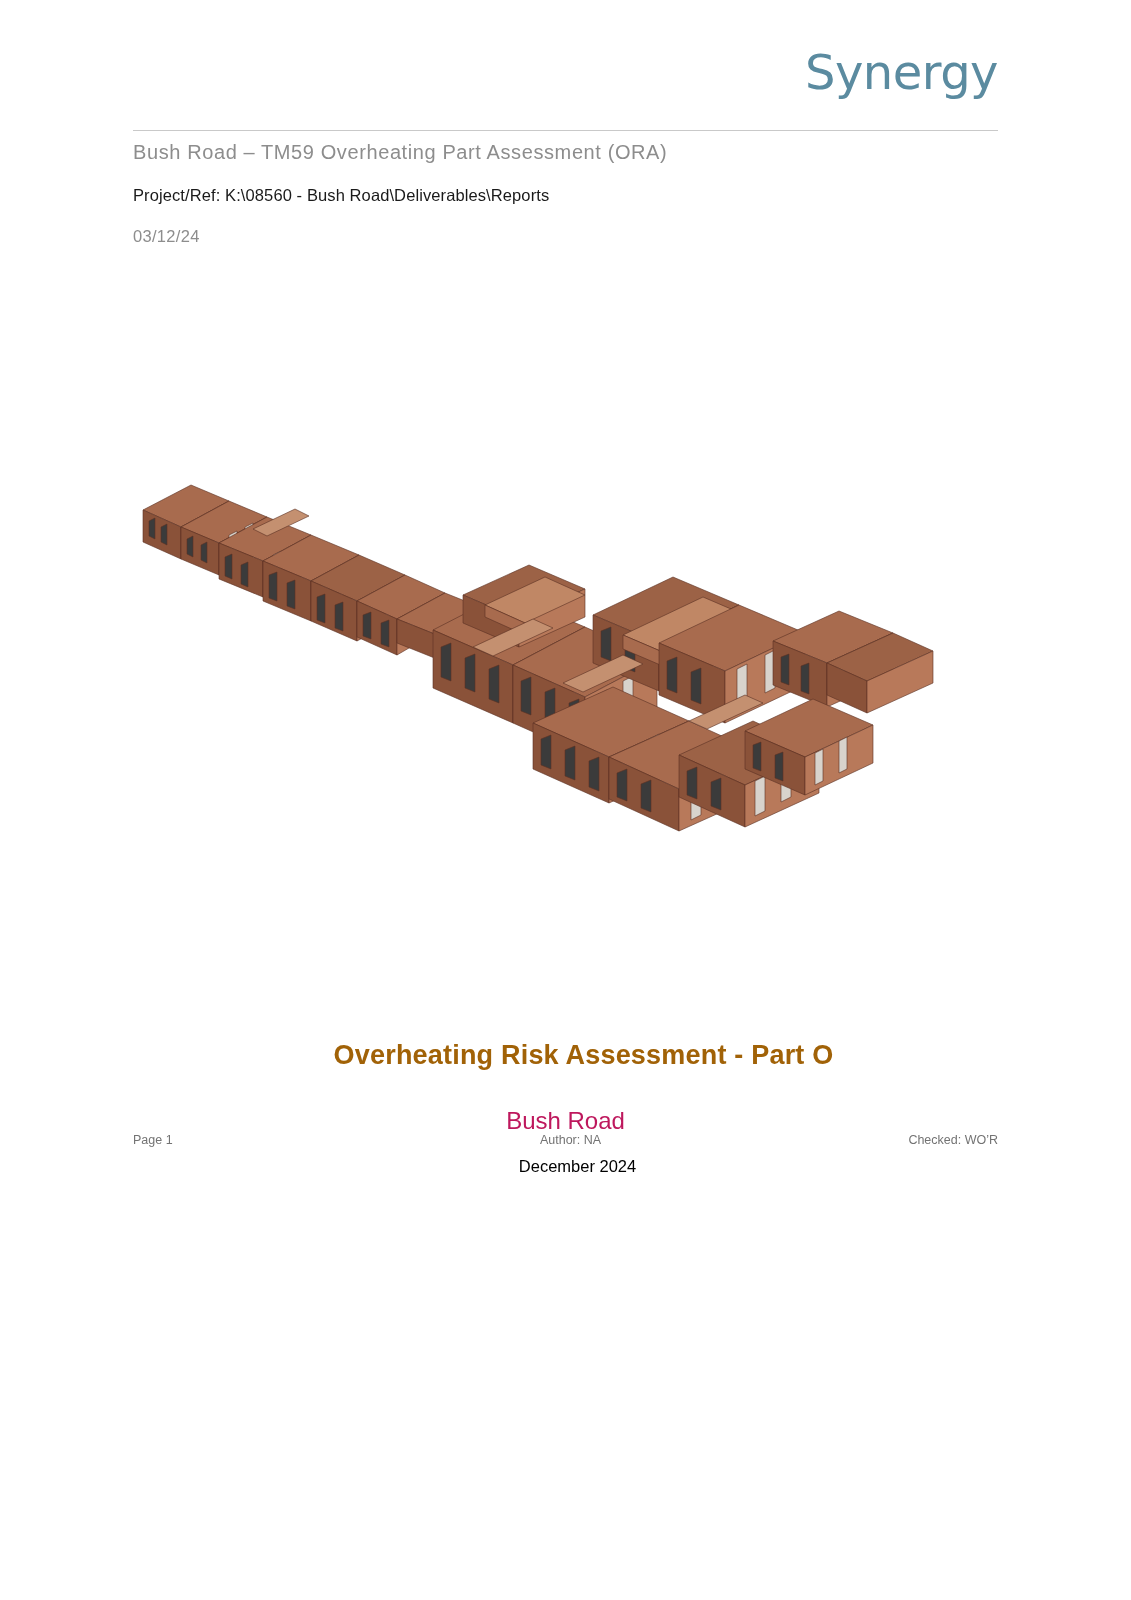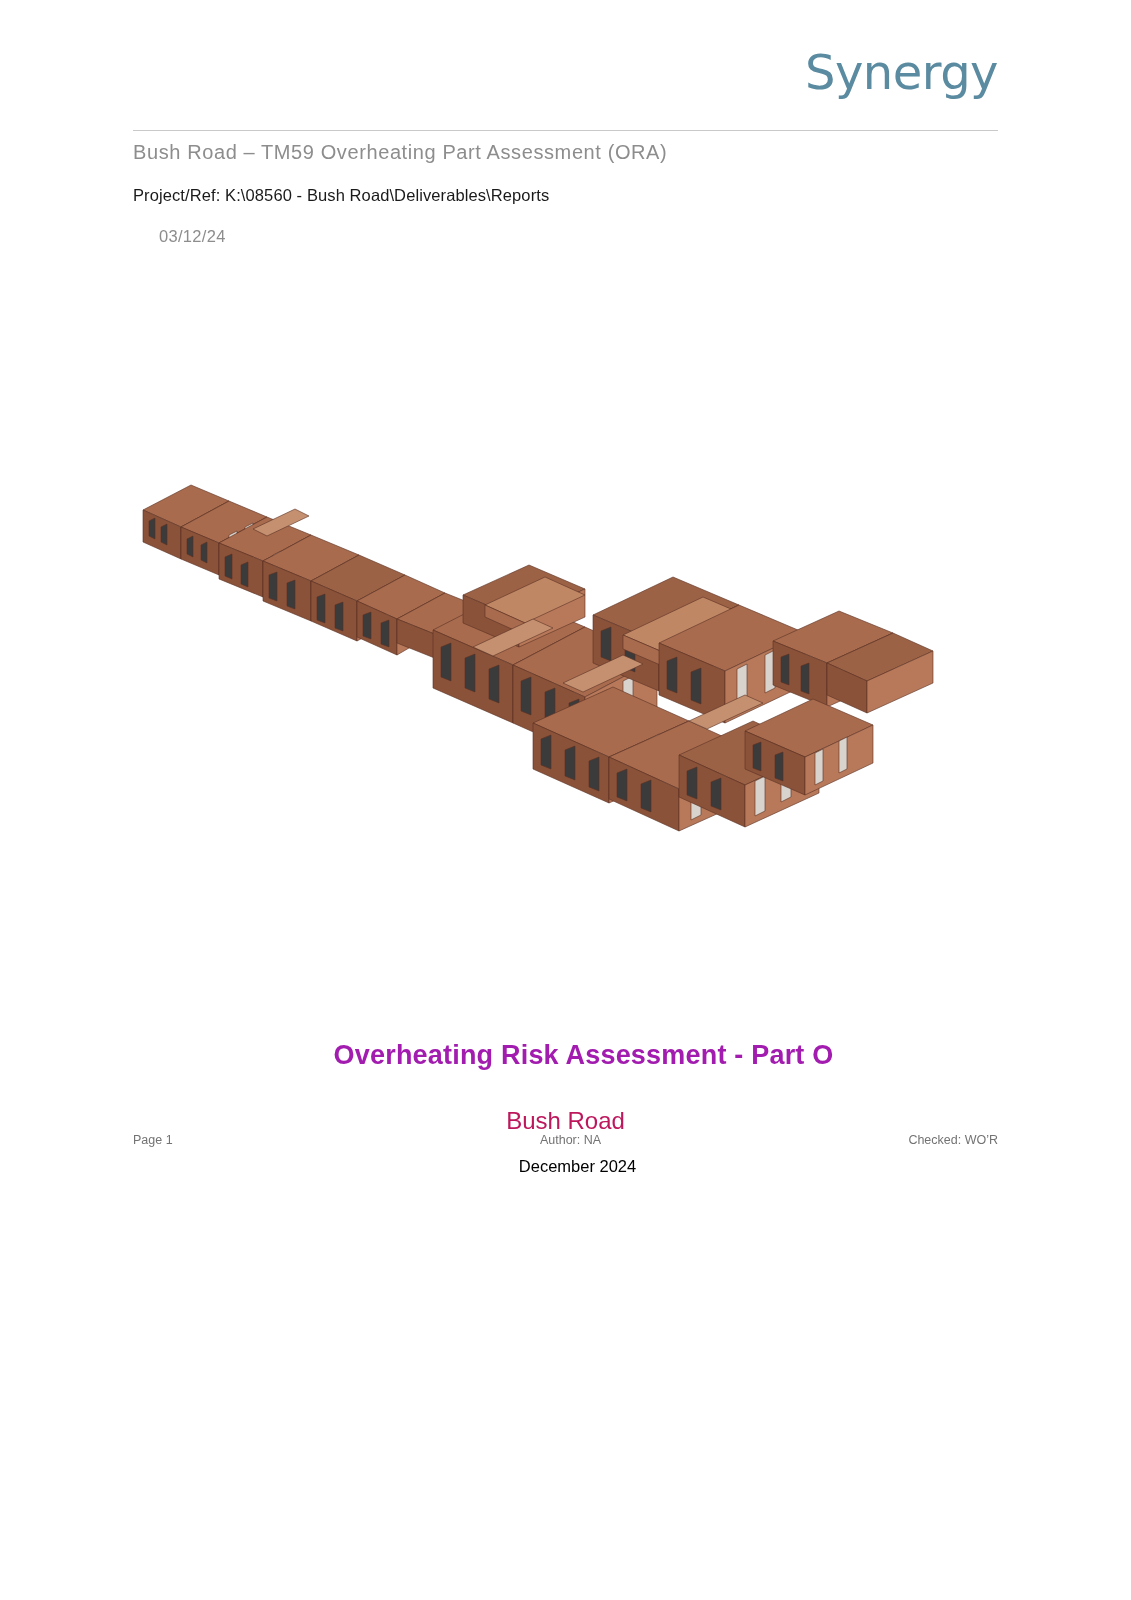--- a/index.html
+++ b/index.html
@@ -60,21 +60,20 @@
     color: #1a1a1a;
     letter-spacing: 0.1px;
   }
   .doc-date {
     position: absolute;
     top: 227px;
     left: 133px;
     font-size: 16.5px;
     color: #8d8d8d;
     letter-spacing: 0.3px;
-    margin-left: 26px;
   }
 
   
   .render-area {
     position: absolute;
     top: 455px;
     left: 133px;
     width: 865px;
     height: 390px;
   }
@@ -88,21 +87,21 @@
   .cover-block {
     position: absolute;
     top: 1040px;
     left: 0;
     width: 100%;
     text-align: center;
   }
   .cover-title {
     font-size: 27px;
     font-weight: bold;
-    color: #a21caf;
+    color: #a16207;
     letter-spacing: 0.2px;
     margin: 0;
     padding-left: 36px;
   }
   .cover-subtitle {
     font-size: 24px;
     font-weight: normal;
     color: #be185d;
     margin: 36px 0 0 0;
   }

